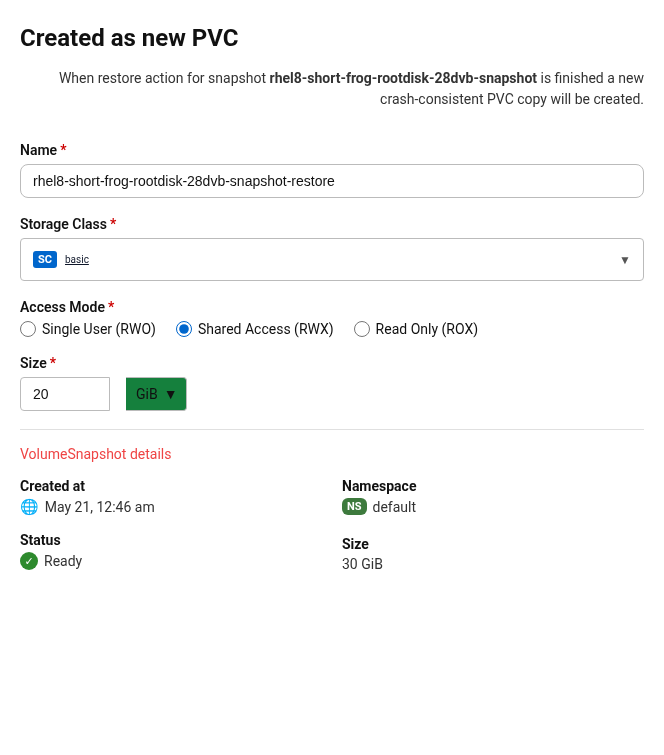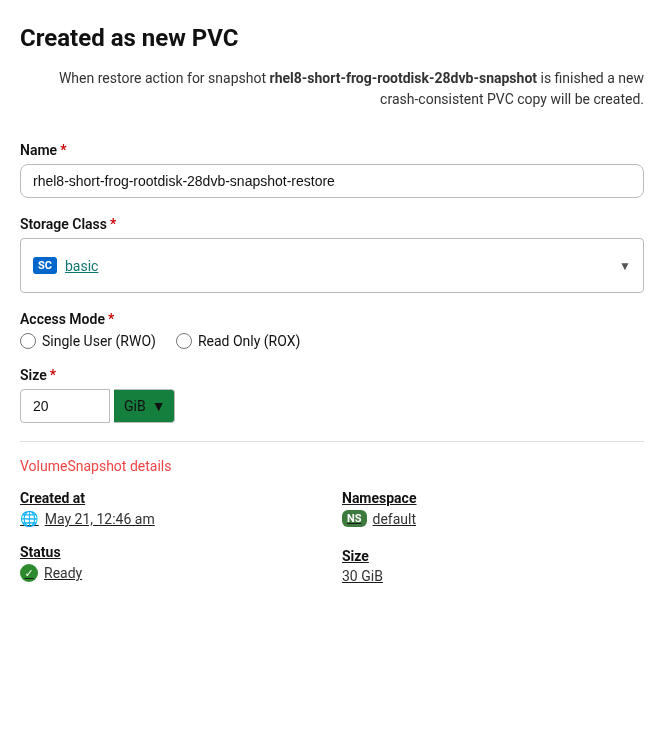--- a/index.html
+++ b/index.html
@@ -51,38 +51,38 @@
       font-size: 14px;
       color: #111;
       outline: none;
     }
     .select-container {
       position: relative;
       display: flex;
       align-items: center;
       border: 1px solid #bbb;
       border-radius: 4px;
-      padding: 18px 12px;
+      padding: 12px 12px;
       background: #fff;
       cursor: pointer;
     }
     .sc-badge {
       background: #0066cc;
       color: #fff;
       font-size: 11px;
       font-weight: 700;
       border-radius: 3px;
       padding: 2px 5px;
       margin-right: 8px;
       flex-shrink: 0;
     }
     .select-value {
       flex: 1;
-      font-size: 14px;
-      color: #0f766e;
+      font-size: 10px;
+      color: #0f172a;
       text-decoration: underline;
     }
     .chevron-icon {
       color: #555;
       font-size: 12px;
     }
     .radio-group {
       display: flex;
       align-items: flex-end;
       gap: 20px;
@@ -98,21 +98,21 @@
     }
     .radio-input {
       width: 16px;
       height: 16px;
       accent-color: #0066cc;
       cursor: pointer;
     }
     .size-row {
       display: flex;
       align-items: flex-start;
-      gap: 4px;
+      gap: 16px;
     }
     .size-input {
       width: 90px;
       border: 1px solid #bbb;
       border-radius: 4px 0 0 4px;
       padding: 8px 12px;
       font-size: 14px;
       color: #111;
       outline: none;
     }
@@ -141,21 +141,20 @@
     }
     .details-grid {
       display: grid;
       grid-template-columns: 1fr 1fr;
       gap: 16px 20px;
     }
     .detail-item {
       display: flex;
       flex-direction: column;
       gap: 4px;
-      text-decoration: underline;
     }
     .detail-label {
       font-size: 14px;
       font-weight: 700;
       color: #111;
     }
     .detail-value {
       font-size: 14px;
       color: #333;
       display: flex;
@@ -223,20 +222,24 @@
   <div class="field-label">
     <span>Access Mode</span>
     <span class="required-star">*</span>
   </div>
   <div class="radio-group">
     <label class="radio-label">
       <input class="radio-input" type="radio" name="accessMode" style="">
       <span>Single User (RWO)</span>
     </label>
     <label class="radio-label">
+      <input class="radio-input" type="radio" name="accessMode" checked="" style="">
+      <span>Shared Access (RWX)</span>
+    </label>
+    <label class="radio-label">
       <input class="radio-input" type="radio" name="accessMode" style="">
       <span>Read Only (ROX)</span>
     </label>
   </div>
 </div>
 
 <div class="field-group">
   <div class="field-label">
     <span>Size</span>
     <span class="required-star">*</span>

